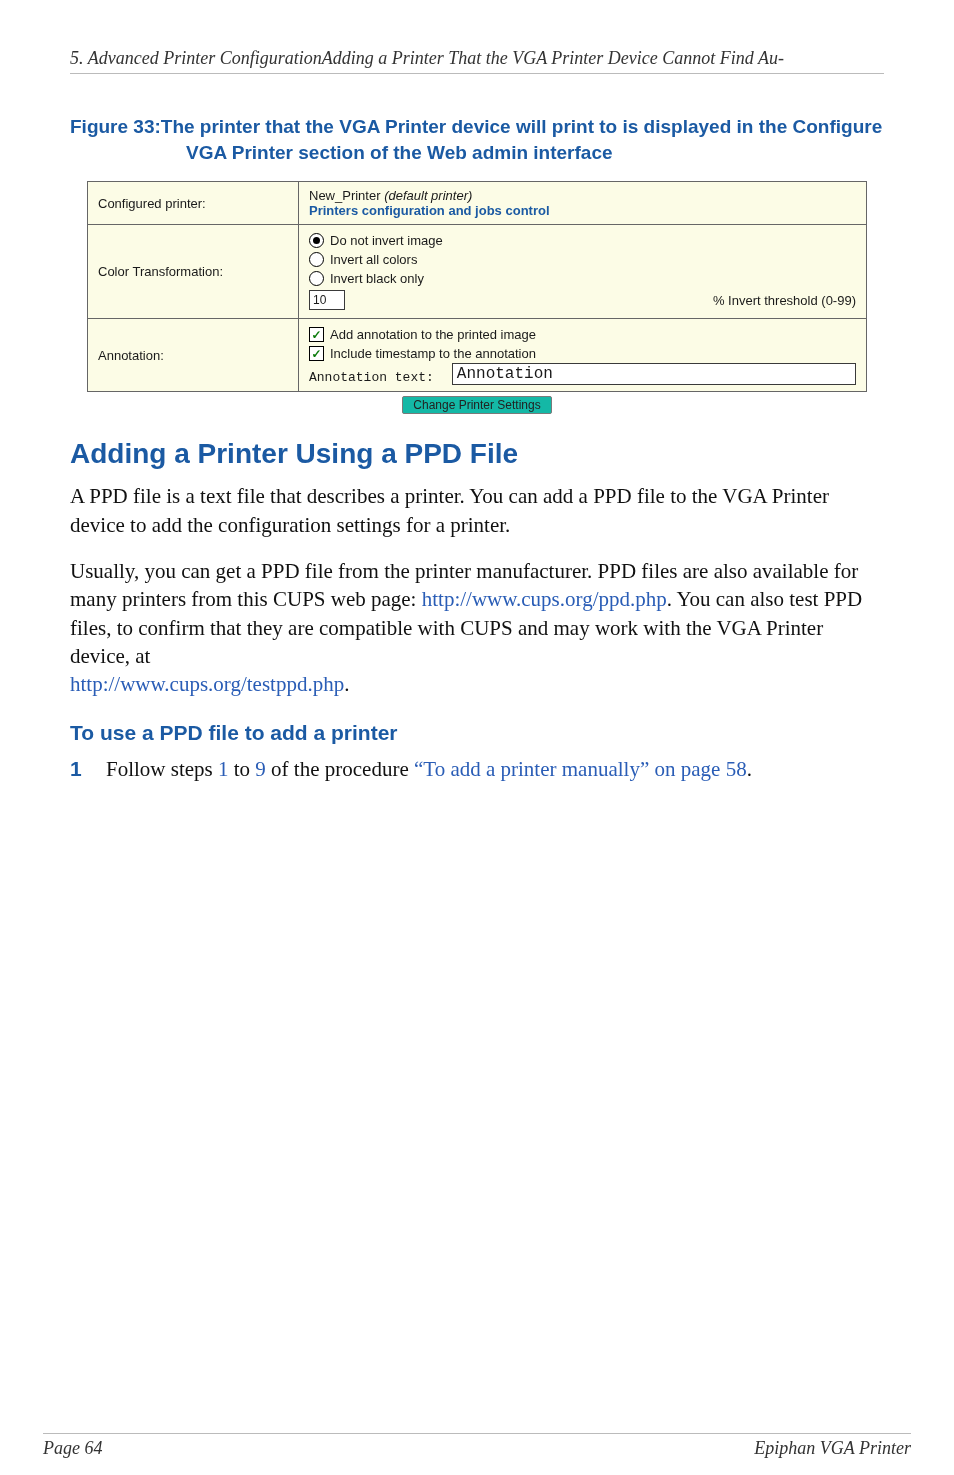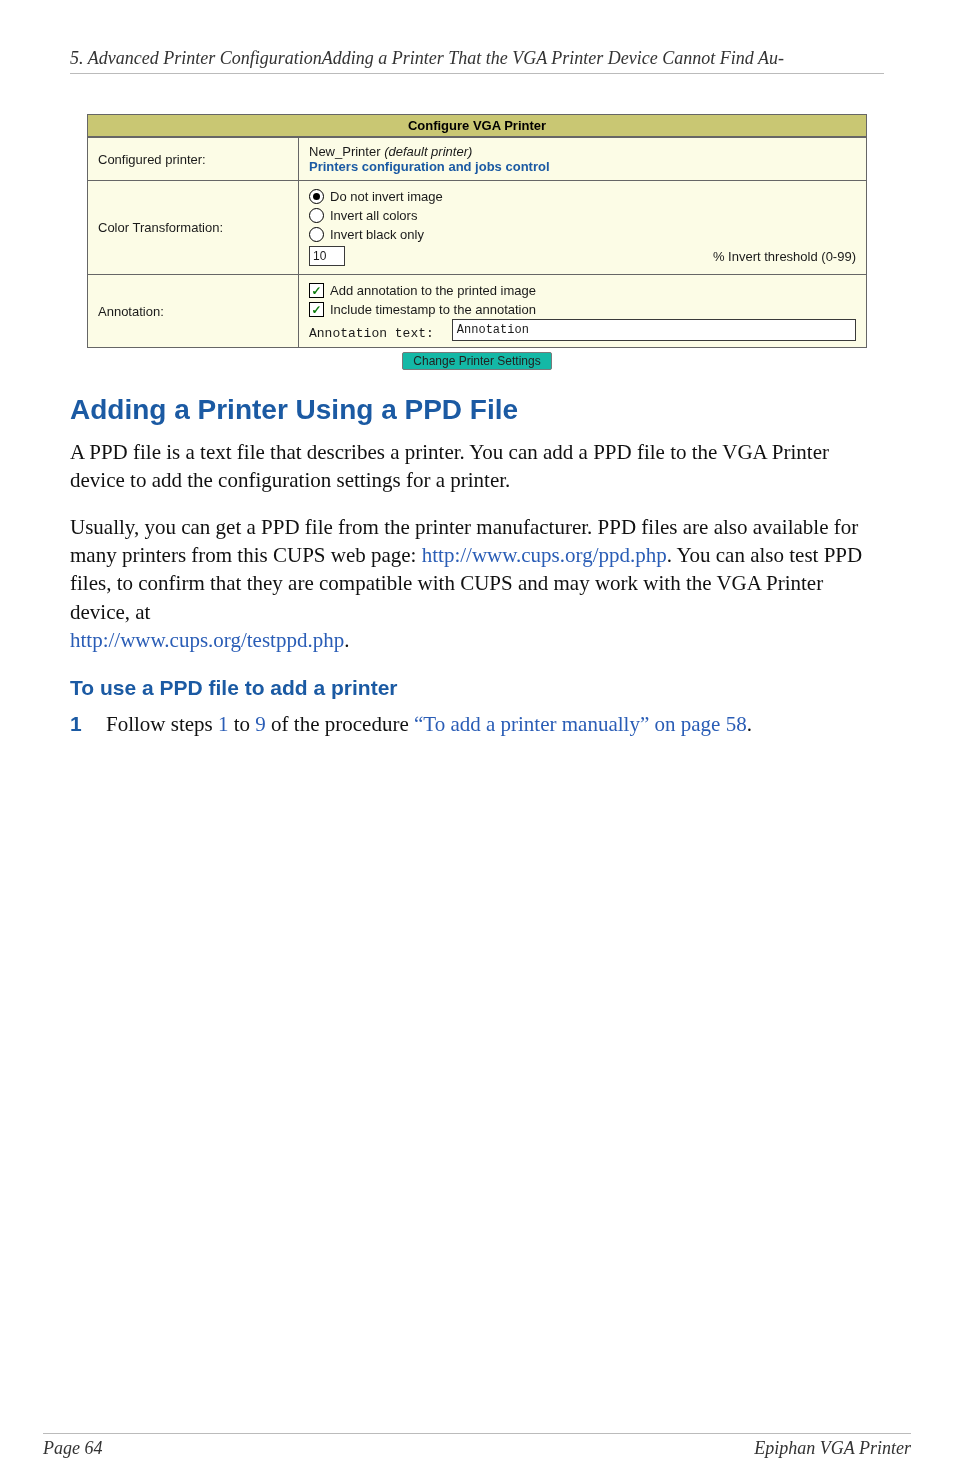--- a/index.html
+++ b/index.html
@@ -17,21 +17,21 @@
   .cfg-table td{border:1px solid #666;padding:6px 10px;vertical-align:middle;background:var(--table-bg);}
   .cfg-table td.label{white-space:nowrap;width:190px;background:var(--table-alt);}
   .cfg-table td.value{background:var(--table-alt);}
   .ital{font-style:italic;}
   .link-like{color:#1b5aa3;font-weight:700;}
   .radio, .check{display:flex;align-items:center;gap:6px;padding:2px 0;}
   .pct-row{display:flex;align-items:center;gap:6px;padding:2px 0;justify-content:space-between;}
   .pct-box{width:28px;height:18px;border:1px solid #3a3a3a;background:#fff;font-size:12px;display:inline-flex;align-items:center;justify-content:flex-start;padding:0 3px;}
   .ann-row{display:flex;align-items:flex-end;gap:18px;font-family:Liberation Mono, monospace;}
   .ann-label{white-space:nowrap;}
-  .ann-input{flex:1;height:20px;border:1px solid #3a3a3a;background:#fff;padding:0 4px;font-size:12px;display:flex;align-items:center;}
+  .ann-input{flex:1;height:20px;border:1px solid #3a3a3a;background:#fff;padding:0 4px;font-size:16px;display:flex;align-items:center;}
   .btn{display:inline-block;background:#14b8a6;border:1px solid #7a7a7a;border-radius:2px;padding:1px 10px;font-size:12px;color:#222;margin:4px 0 0 0;}
   .btn-row{text-align:center;}
 
   
   .rad{width:13px;height:13px;border:1px solid #000;border-radius:50%;display:inline-flex;align-items:center;justify-content:center;background:#fff;}
   .rad .dot{width:7px;height:7px;border-radius:50%;background:#000;display:none;}
   .rad.checked .dot{display:block;}
   .chk{width:13px;height:13px;border:1px solid #000;background:#fff;display:inline-flex;align-items:center;justify-content:center;font-size:12px;color:#006400;line-height:1;}
   .chk.checked::after{content:"✓";font-weight:bold;color:#0a7a0a;}
 
@@ -48,23 +48,27 @@
   .footer-line{border-top:1px solid #bbb;padding-top:4px;display:flex;justify-content:space-between;font-style:italic;font-family:Georgia, serif;font-size:18px;color:#333;}
   .page-rel{position:relative;min-height:1475px;}
 </style>
 </head>
 <body>
 <div class="page-rel">
 <div class="page">
 
 <div class="runhead">5. Advanced Printer ConfigurationAdding a Printer That the VGA Printer Device Cannot Find Au-</div>
 
+<div class="fig-label">
+  <span class="caption-text">
+    <span>Figure 33:</span><span>The printer that the VGA Printer device will print to is displayed in the Configure VGA Printer section of the Web admin interface</span>
+  </span>
+</div>
 
 <div class="cfg-wrapper">
-  <div class="cfg-title">Configure VGA Printer</div>
   <table class="cfg-table">
     <tbody>
             <tr>
       <td class="label">Configured printer:</td>
       <td class="value">
         <span>New_Printer</span><span class="ital"> (default printer)</span><br>
         <a class="link-like">Printers configuration and jobs control</a>
       </td>
     </tr>
     <tr>

